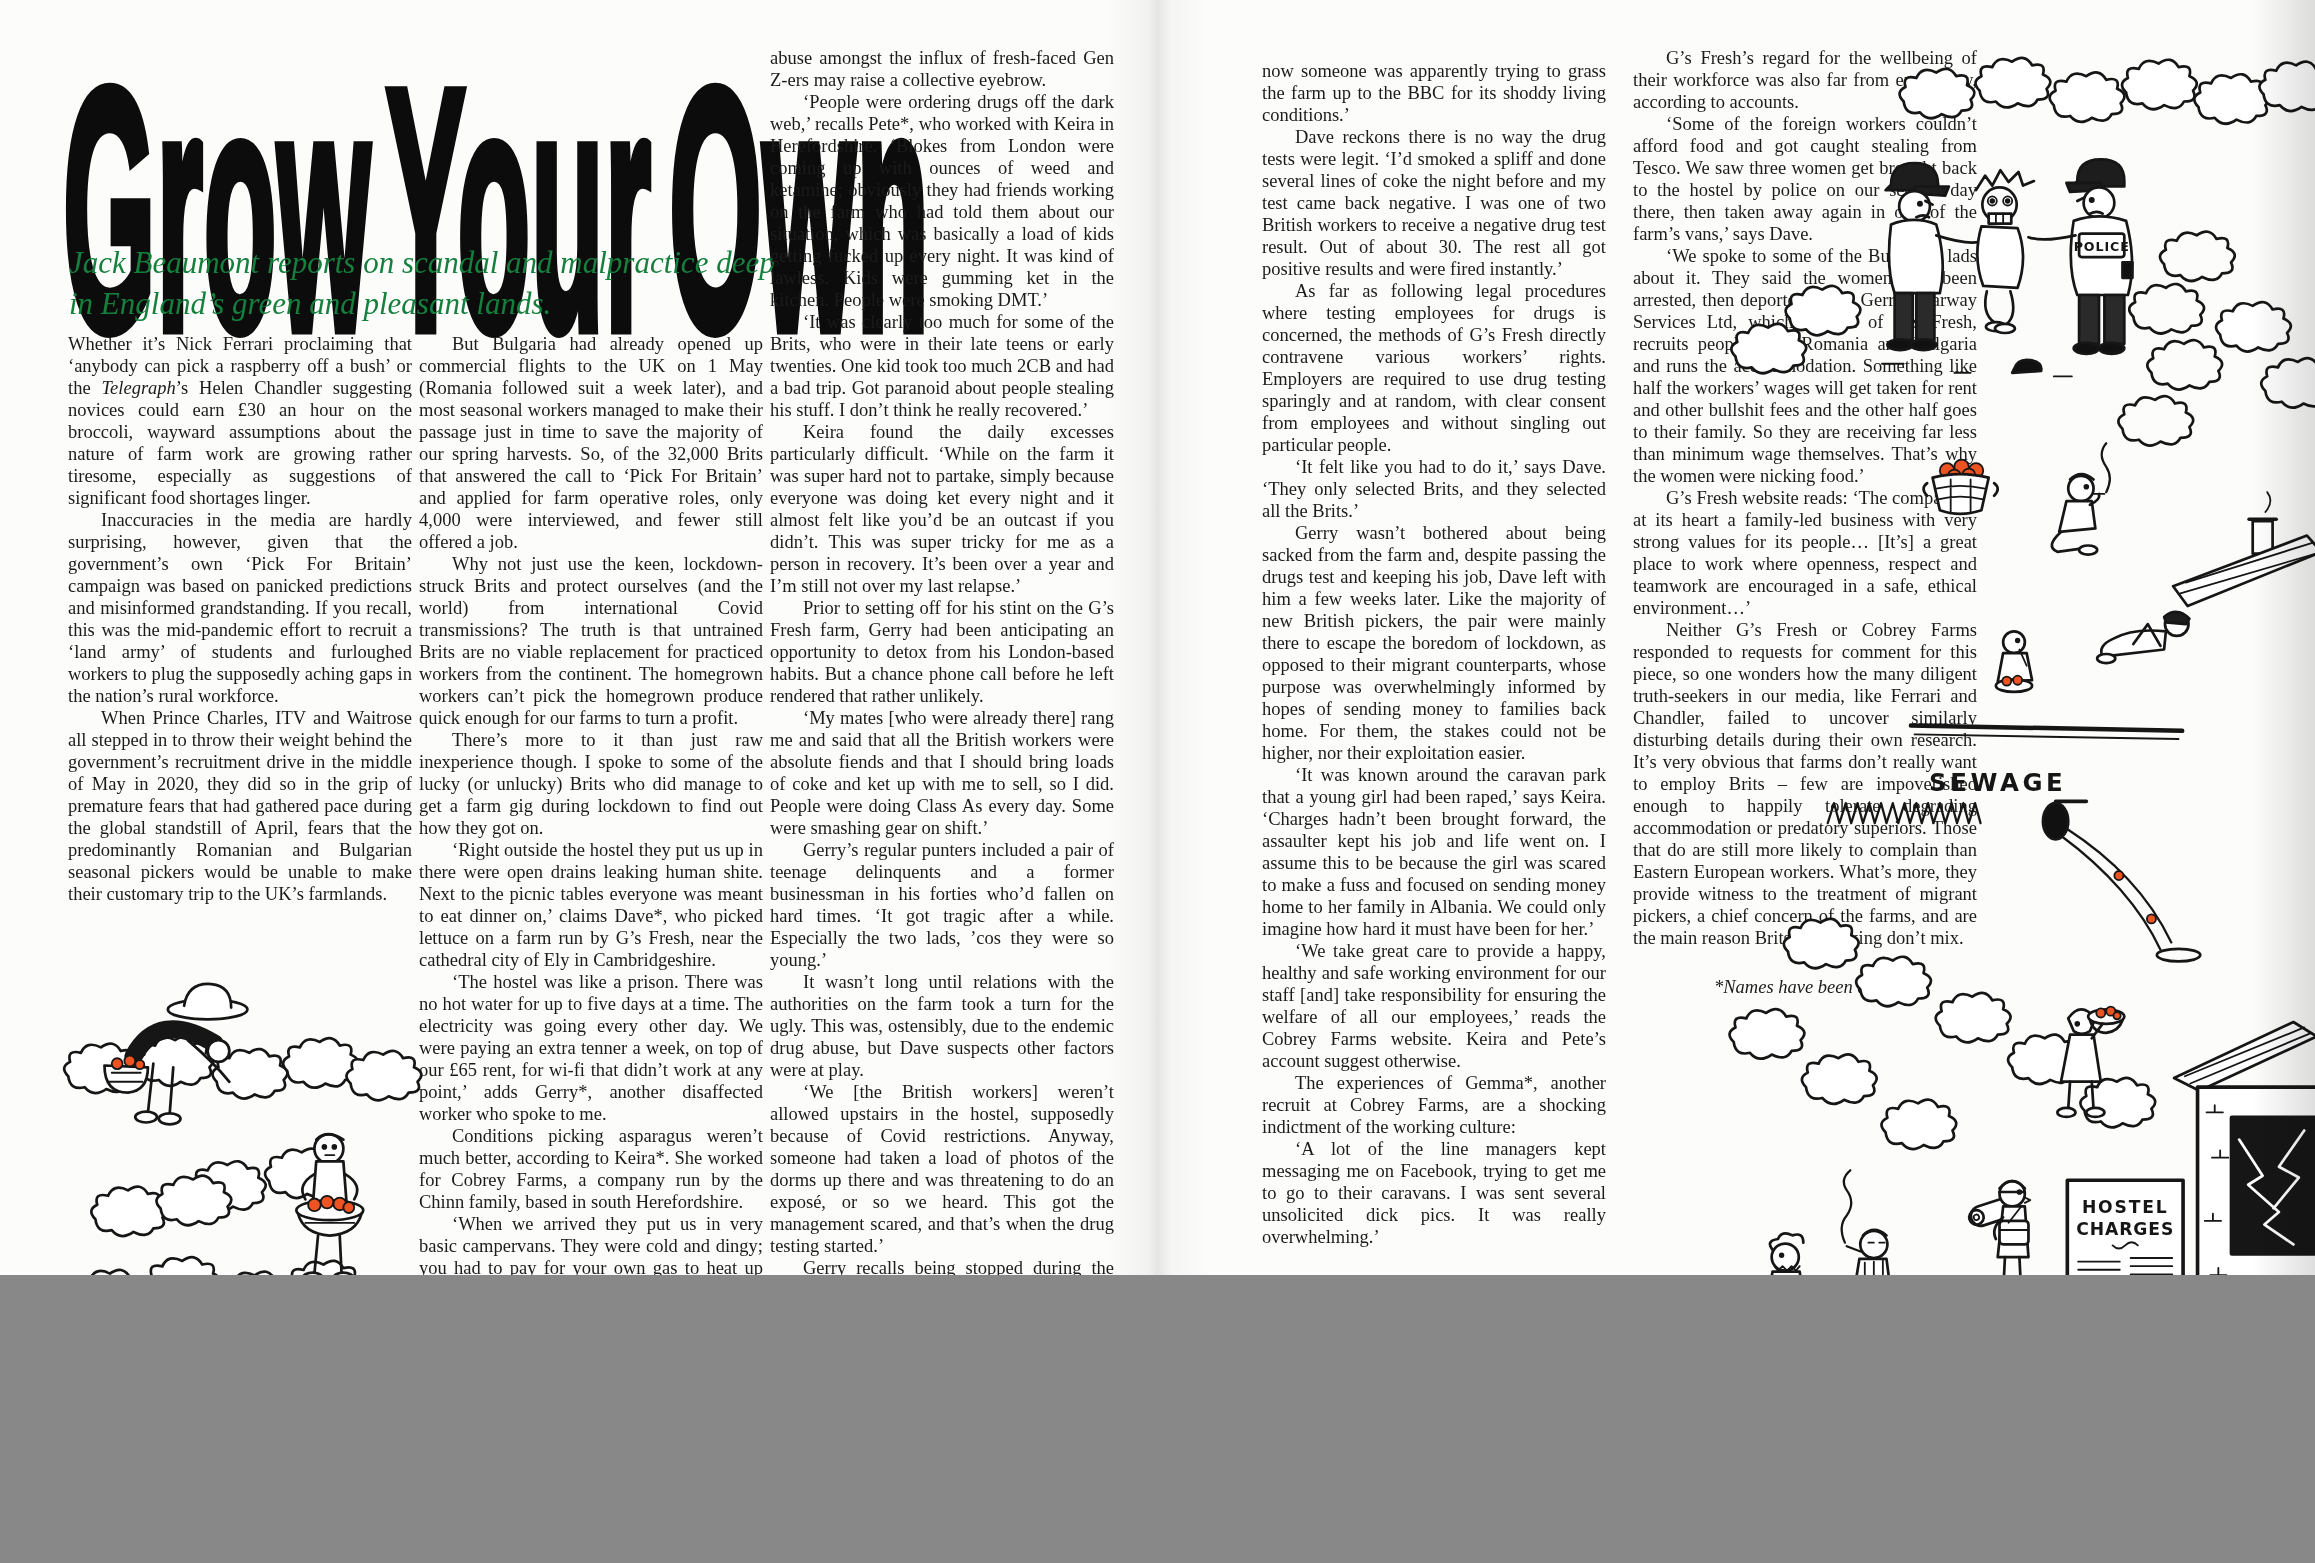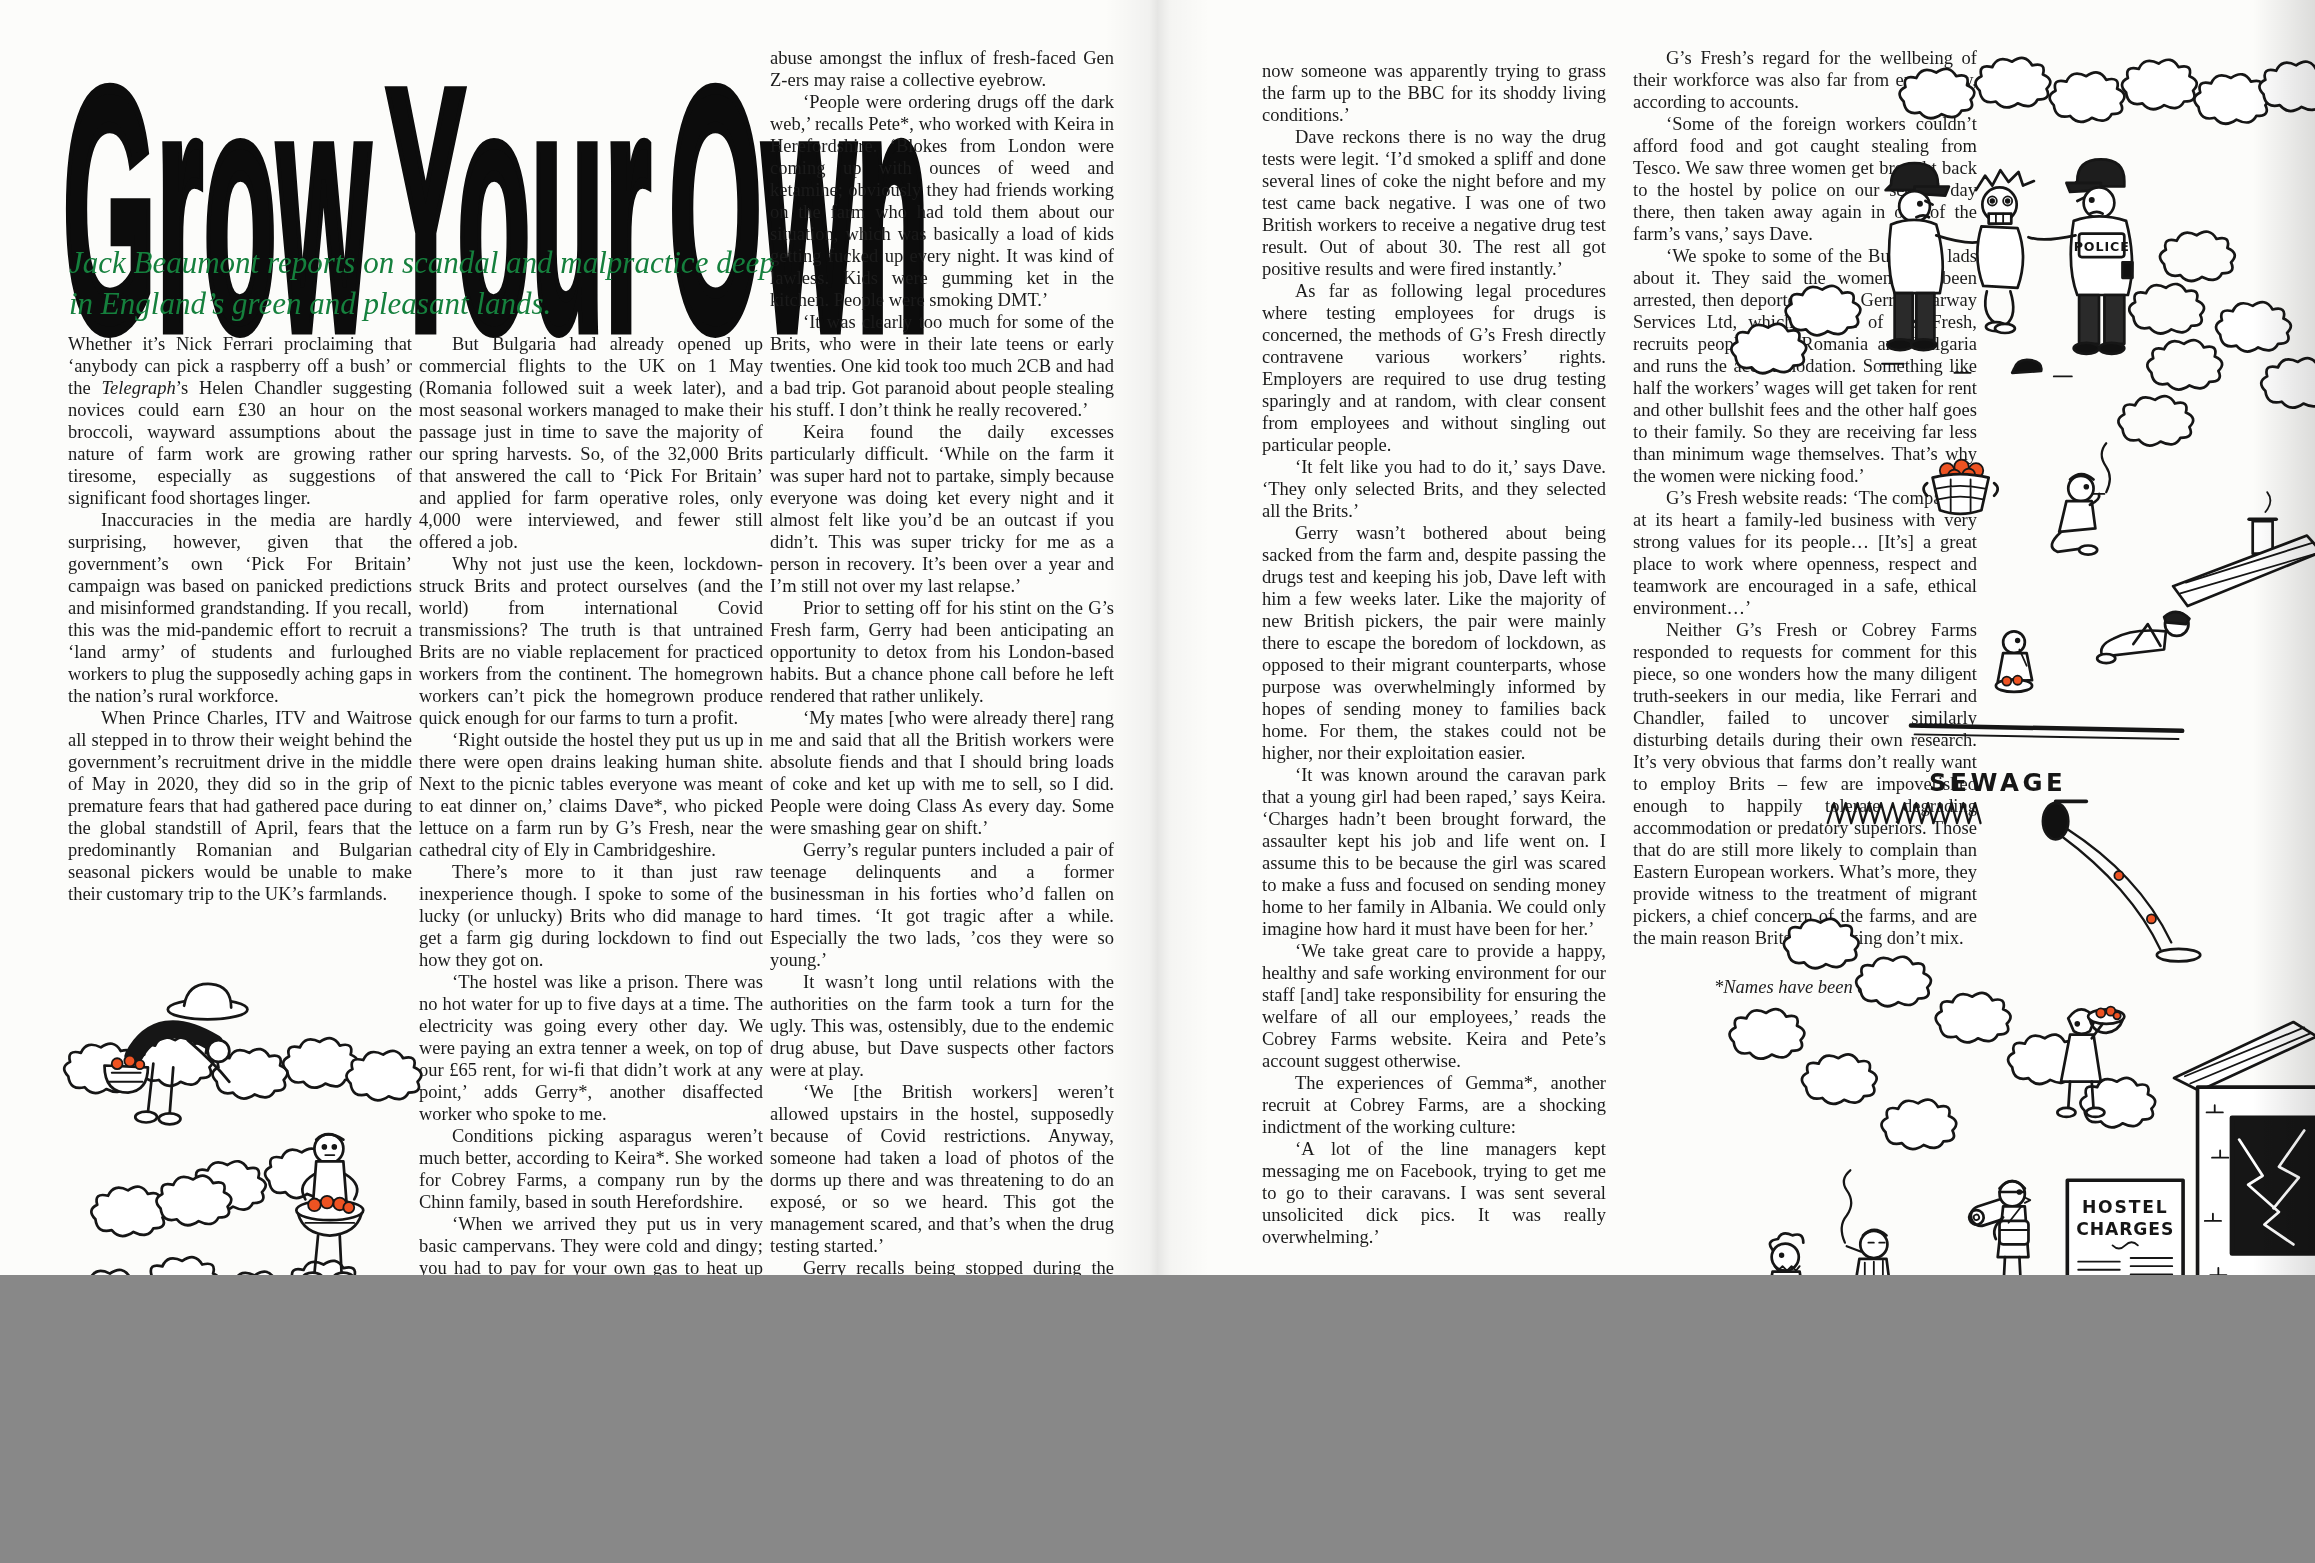--- a/index.html
+++ b/index.html
@@ -44,22 +44,22 @@
   <div class="standfirst">Jack Beaumont reports on scandal and malpractice deep<br>in England’s green and pleasant lands.</div>
 
   <div class="col" id="col0">
       <p class="">Whether it’s Nick Ferrari proclaiming that ‘anybody can pick a raspberry off a bush’ or the <i>Telegraph</i>’s Helen Chandler suggesting novices could earn £30 an hour on the broccoli, wayward assumptions about the nature of farm work are growing rather tiresome, especially as suggestions of significant food shortages linger.</p>
       <p class="indent">Inaccuracies in the media are hardly surprising, however, given that the government’s own ‘Pick For Britain’ campaign was based on panicked predictions and misinformed grandstanding. If you recall, this was the mid-pandemic effort to recruit a ‘land army’ of students and furloughed workers to plug the supposedly aching gaps in the nation’s rural workforce.</p>
       <p class="indent">When Prince Charles, ITV and Waitrose all stepped in to throw their weight behind the government’s recruitment drive in the middle of May in 2020, they did so in the grip of premature fears that had gathered pace during the global standstill of April, fears that the predominantly Romanian and Bulgarian seasonal pickers would be unable to make their customary trip to the UK’s farmlands.</p>
     </div>
   <div class="col" id="col1">
       <p class="indent">But Bulgaria had already opened up commercial flights to the UK on 1 May (Romania followed suit a week later), and most seasonal workers managed to make their passage just in time to save the majority of our spring harvests. So, of the 32,000 Brits that answered the call to ‘Pick For Britain’ and applied for farm operative roles, only 4,000 were interviewed, and fewer still offered a job.</p>
       <p class="indent">Why not just use the keen, lockdown-struck Brits and protect ourselves (and the world) from international Covid transmissions? The truth is that untrained Brits are no viable replacement for practiced workers from the continent. The homegrown workers can’t pick the homegrown produce quick enough for our farms to turn a profit.</p>
+      <p class="indent">There’s more to it than just raw inexperience though. I spoke to some of the lucky (or unlucky) Brits who did manage to get a farm gig during lockdown to find out how they got on.</p>
       <p class="indent">‘Right outside the hostel they put us up in there were open drains leaking human shite. Next to the picnic tables everyone was meant to eat dinner on,’ claims Dave*, who picked lettuce on a farm run by G’s Fresh, near the cathedral city of Ely in Cambridgeshire.</p>
-      <p class="indent">There’s more to it than just raw inexperience though. I spoke to some of the lucky (or unlucky) Brits who did manage to get a farm gig during lockdown to find out how they got on.</p>
       <p class="indent">‘The hostel was like a prison. There was no hot water for up to five days at a time. The electricity was going every other day. We were paying an extra tenner a week, on top of our £65 rent, for wi-fi that didn’t work at any point,’ adds Gerry*, another disaffected worker who spoke to me.</p>
       <p class="indent">Conditions picking asparagus weren’t much better, according to Keira*. She worked for Cobrey Farms, a company run by the Chinn family, based in south Herefordshire.</p>
       <p class="indent">‘When we arrived they put us in very basic campervans. They were cold and dingy; you had to pay for your own gas to heat up the oven and the radiators. You also had to buy your own bedding. It wasn’t what I expected.’</p>
       <p class="indent">If the accommodation that pickers are expected to put up with comes as no surprise, then the prevalence of drug</p>
     </div>
   <div class="col" id="col2">
       <p class="">abuse amongst the influx of fresh-faced Gen Z-ers may raise a collective eyebrow.</p>
       <p class="indent">‘People were ordering drugs off the dark web,’ recalls Pete*, who worked with Keira in Herefordshire. ‘Blokes from London were coming up with ounces of weed and ketamine; obviously they had friends working on the farm who had told them about our situation, which was basically a load of kids getting fucked up every night. It was kind of lawless. Kids were gumming ket in the kitchen. People were smoking DMT.’</p>
       <p class="indent">‘It was clearly too much for some of the Brits, who were in their late teens or early twenties. One kid took too much 2CB and had a bad trip. Got paranoid about people stealing his stuff. I don’t think he really recovered.’</p>
       <p class="indent">Keira found the daily excesses particularly difficult. ‘While on the farm it was super hard not to partake, simply because everyone was doing ket every night and it almost felt like you’d be an outcast if you didn’t. This was super tricky for me as a person in recovery. It’s been over a year and I’m still not over my last relapse.’</p>

